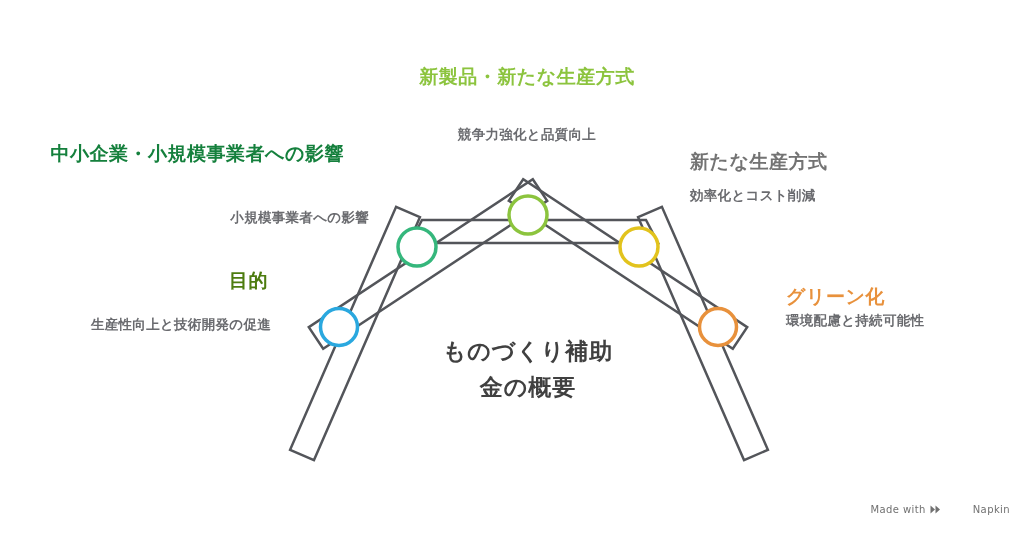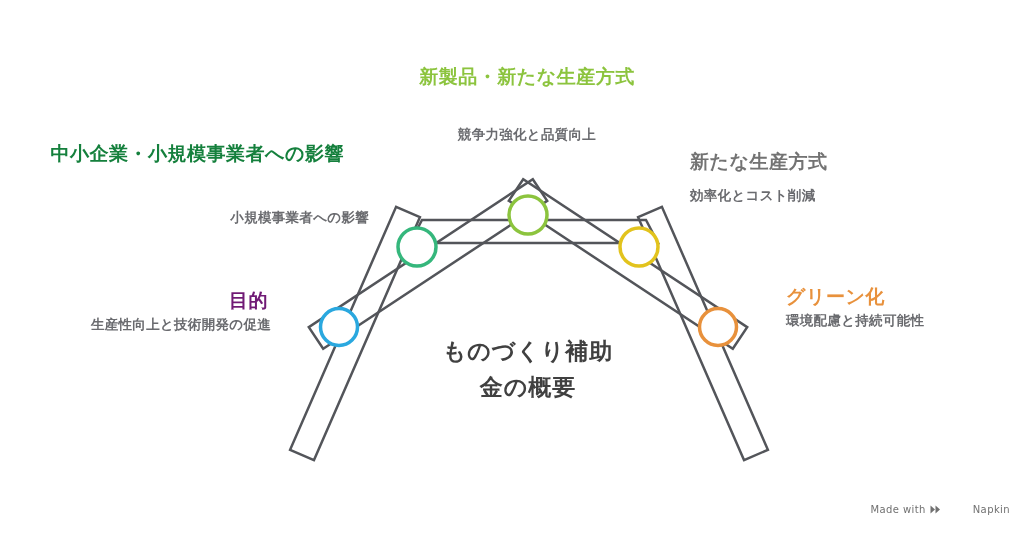--- a/index.html
+++ b/index.html
@@ -73,21 +73,21 @@
       <circle cx="718" cy="327" r="18.5" stroke="#e8913c"></circle>
     </g>
   </svg>
 
   <div class="label align-center" style="left: 327px; top: 64px; width: 400px; color: rgb(140, 196, 62);">新製品・新たな生産方式</div>
   <div class="desc align-center" style="left:327px;top:126px;width:400px;">競争力強化と品質向上</div>
 
   <div class="label align-right" style="right: 686px; top: 141px; color: #15803d;">中小企業・小規模事業者への影響</div>
   <div class="desc wrap align-right" style="right:661px;top:209px;width:10.4em;">小規模事業者への影響</div>
 
-  <div class="label align-right" style="right: 762px; top: 288px; color: #701a75;">目的</div>
+  <div class="label align-right" style="right: 762px; top: 268px; color: #4d7c0f;">目的</div>
   <div class="desc align-right" style="right:759px;top:316px;">生産性向上と技術開発の促進</div>
 
   <div class="label" style="left: 690px; top: 149px; color: #737373;">新たな生産方式</div>
   <div class="desc" style="left:690px;top:187px;">効率化とコスト削減</div>
 
   <div class="label" style="left: 786px; top: 284px; color: rgb(232, 145, 60);">グリーン化</div>
   <div class="desc" style="left:786px;top:312px;">環境配慮と持続可能性</div>
 
   <div class="title">
     <span style="display:block">ものづくり補助</span>

